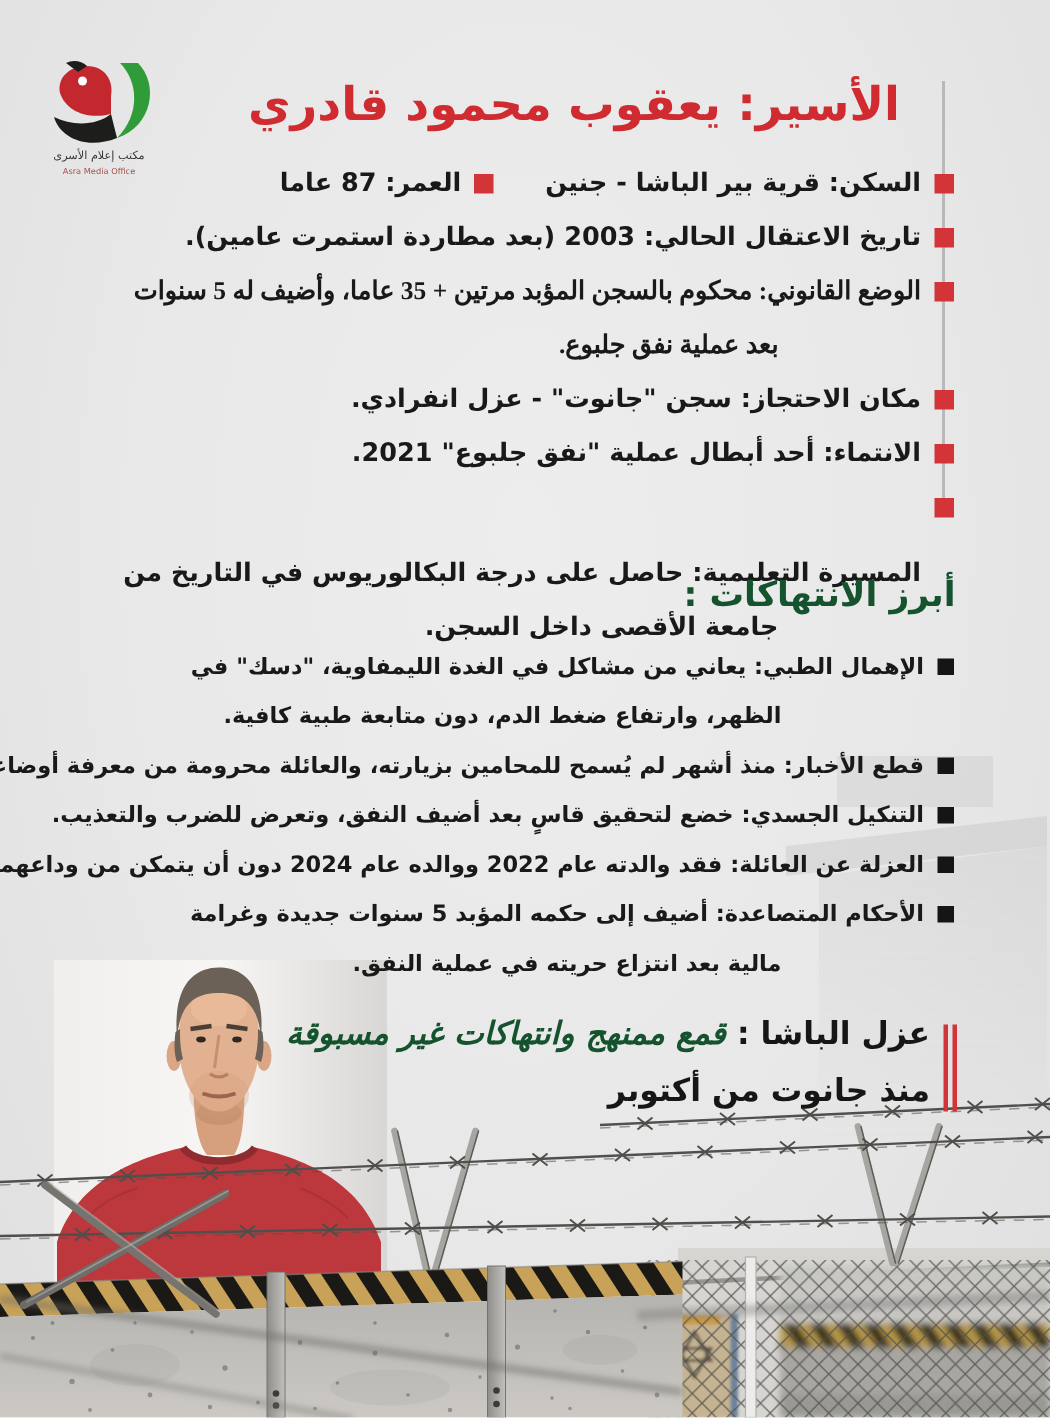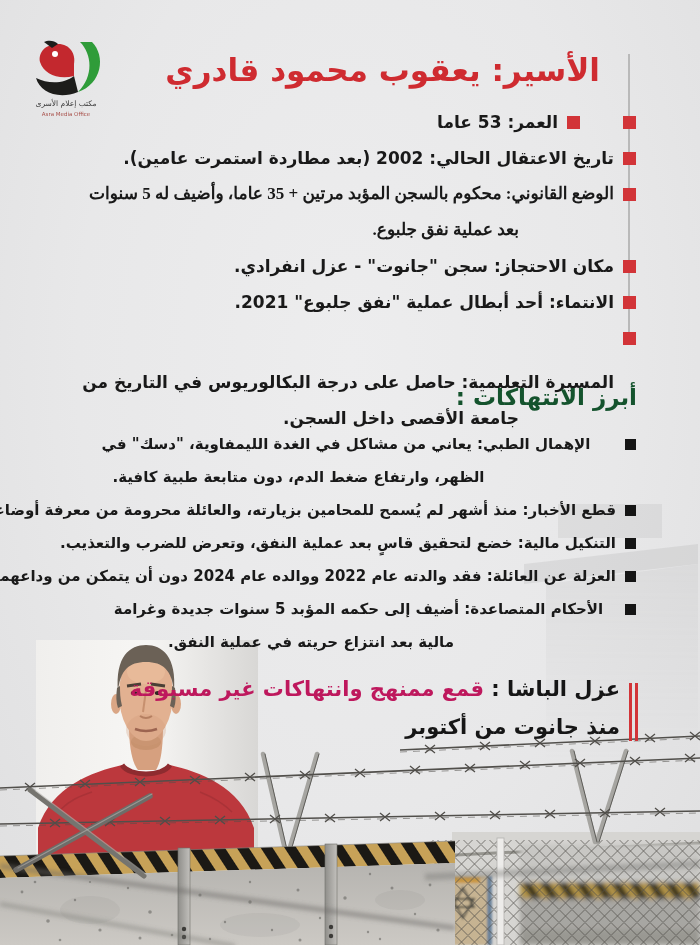--- a/index.html
+++ b/index.html
@@ -12,39 +12,39 @@
   #scene{position:absolute;left:0;top:630px;z-index:2;}
   .content{position:absolute;inset:0;z-index:3;}
   #logo{position:absolute;left:28px;top:40px;}
   #title{
     position:absolute;top:42px;right:90px;margin:10px;direction:rtl;
     font-size:31px;font-weight:bold;color:#cf2b30;letter-spacing:0;
   }
   #vline{position:absolute;left:628px;top:54px;width:2px;height:286px;background:#b9b9b9;}
   .list{position:absolute;direction:rtl;color:#191919;}
   #info-list{top:104px;right:64px;width:560px;font-size:17px;font-weight:bold;line-height:36px;}
-  #v-list{top:428px;right:64px;width:580px;font-size:15px;font-weight:bold;line-height:33px;text-align:center;}
+  #v-list{top:428px;right:64px;width:580px;font-size:15px;font-weight:bold;line-height:33px;}
   .irow{display:flex;align-items:flex-start;}
   .bullet{flex:0 0 auto;width:13px;height:13px;background:#d23438;margin-top:12px;margin-left:9px;}
   .vbullet{flex:0 0 auto;width:11px;height:11px;background:#151515;margin-top:11px;margin-left:9px;}
   .gap{margin-right:34px;}
   .nowrap{white-space:nowrap;}
   .wrap2{padding-right:95px;text-indent:-95px;}
   .w500{max-width:500px;font-family:Liberation Serif, serif;} .w505{max-width:505px;margin-top:44px;} .w445{max-width:445px;} .w420{max-width:420px;}
   #v-heading{
     position:absolute;top:384px;right:63px;margin:0;direction:rtl;
     font-size:23px;font-weight:bold;color:#14532d;
   }
   #footer{position:absolute;top:670px;right:62px;direction:rtl;display:flex;}
   #footer-bars{
     flex:0 0 auto;width:3px;height:58px;margin-top:13px;margin-left:9px;
     border-right:3px solid #d23438;border-left:3px solid #d23438;
   }
   #footer-text{font-size:21px;font-weight:bold;line-height:38px;color:#161616;}
-  .red{color:#be185d;}
+  .red{color:#14532d;font-style:italic;}
 </style>
 </head>
 <body>
 
 <svg id="watermark" width="210" height="330" viewBox="0 0 210 330">
   <defs>
     <linearGradient id="wfade" x1="0" y1="0" x2="0" y2="1">
       <stop offset="0" stop-color="#9a9a9a"></stop>
       <stop offset="0.85" stop-color="#9a9a9a" stop-opacity="0"></stop>
     </linearGradient>
@@ -265,26 +265,27 @@
     <text x="38" y="76" font-size="5.5" text-anchor="middle" fill="#a8504a">Asra Media Office</text>
   </svg>
 
   <h1 id="title">الأسير: يعقوب محمود قادري</h1>
 
   <div id="vline"></div>
 
   <div id="info-list" class="list">
     <div class="irow">
       <span class="bullet"></span>
+      <span class="nowrap">السكن: قرية بير الباشا - جنين</span>
       <span class="bullet gap"></span>
-      <span class="nowrap">العمر: 53 عاما</span>
-    </div>
-    <div class="irow">
-      <span class="bullet"></span>
-      <span class="nowrap">تاريخ الاعتقال الحالي: 2002 (بعد مطاردة استمرت عامين).</span>
+      <span class="nowrap">العمر: 87 عاما</span>
+    </div>
+    <div class="irow">
+      <span class="bullet"></span>
+      <span class="nowrap">تاريخ الاعتقال الحالي: 2003 (بعد مطاردة استمرت عامين).</span>
     </div>
     <div class="irow">
       <span class="bullet"></span>
       <span class="wrap2 w500">الوضع القانوني: محكوم بالسجن المؤبد مرتين + 35 عاما، وأضيف له 5 سنوات بعد عملية نفق جلبوع.</span>
     </div>
     <div class="irow">
       <span class="bullet"></span>
       <span class="nowrap">مكان الاحتجاز: سجن "جانوت" - عزل انفرادي.</span>
     </div>
     <div class="irow">
@@ -303,21 +304,21 @@
     <div class="irow">
       <span class="vbullet"></span>
       <span class="wrap2 w445">الإهمال الطبي: يعاني من مشاكل في الغدة الليمفاوية، "دسك" في الظهر، وارتفاع ضغط الدم، دون متابعة طبية كافية.</span>
     </div>
     <div class="irow">
       <span class="vbullet"></span>
       <span class="nowrap">قطع الأخبار: منذ أشهر لم يُسمح للمحامين بزيارته، والعائلة محرومة من معرفة أوضاعه.</span>
     </div>
     <div class="irow">
       <span class="vbullet"></span>
-      <span class="nowrap">التنكيل مالية: خضع لتحقيق قاسٍ بعد عملية النفق، وتعرض للضرب والتعذيب.</span>
+      <span class="nowrap">التنكيل الجسدي: خضع لتحقيق قاسٍ بعد أضيف النفق، وتعرض للضرب والتعذيب.</span>
     </div>
     <div class="irow">
       <span class="vbullet"></span>
       <span class="nowrap">العزلة عن العائلة: فقد والدته عام 2022 ووالده عام 2024 دون أن يتمكن من وداعهما.</span>
     </div>
     <div class="irow">
       <span class="vbullet"></span>
       <span class="wrap2 w420">الأحكام المتصاعدة: أضيف إلى حكمه المؤبد 5 سنوات جديدة وغرامة مالية بعد انتزاع حريته في عملية النفق.</span>
     </div>
   </div>

